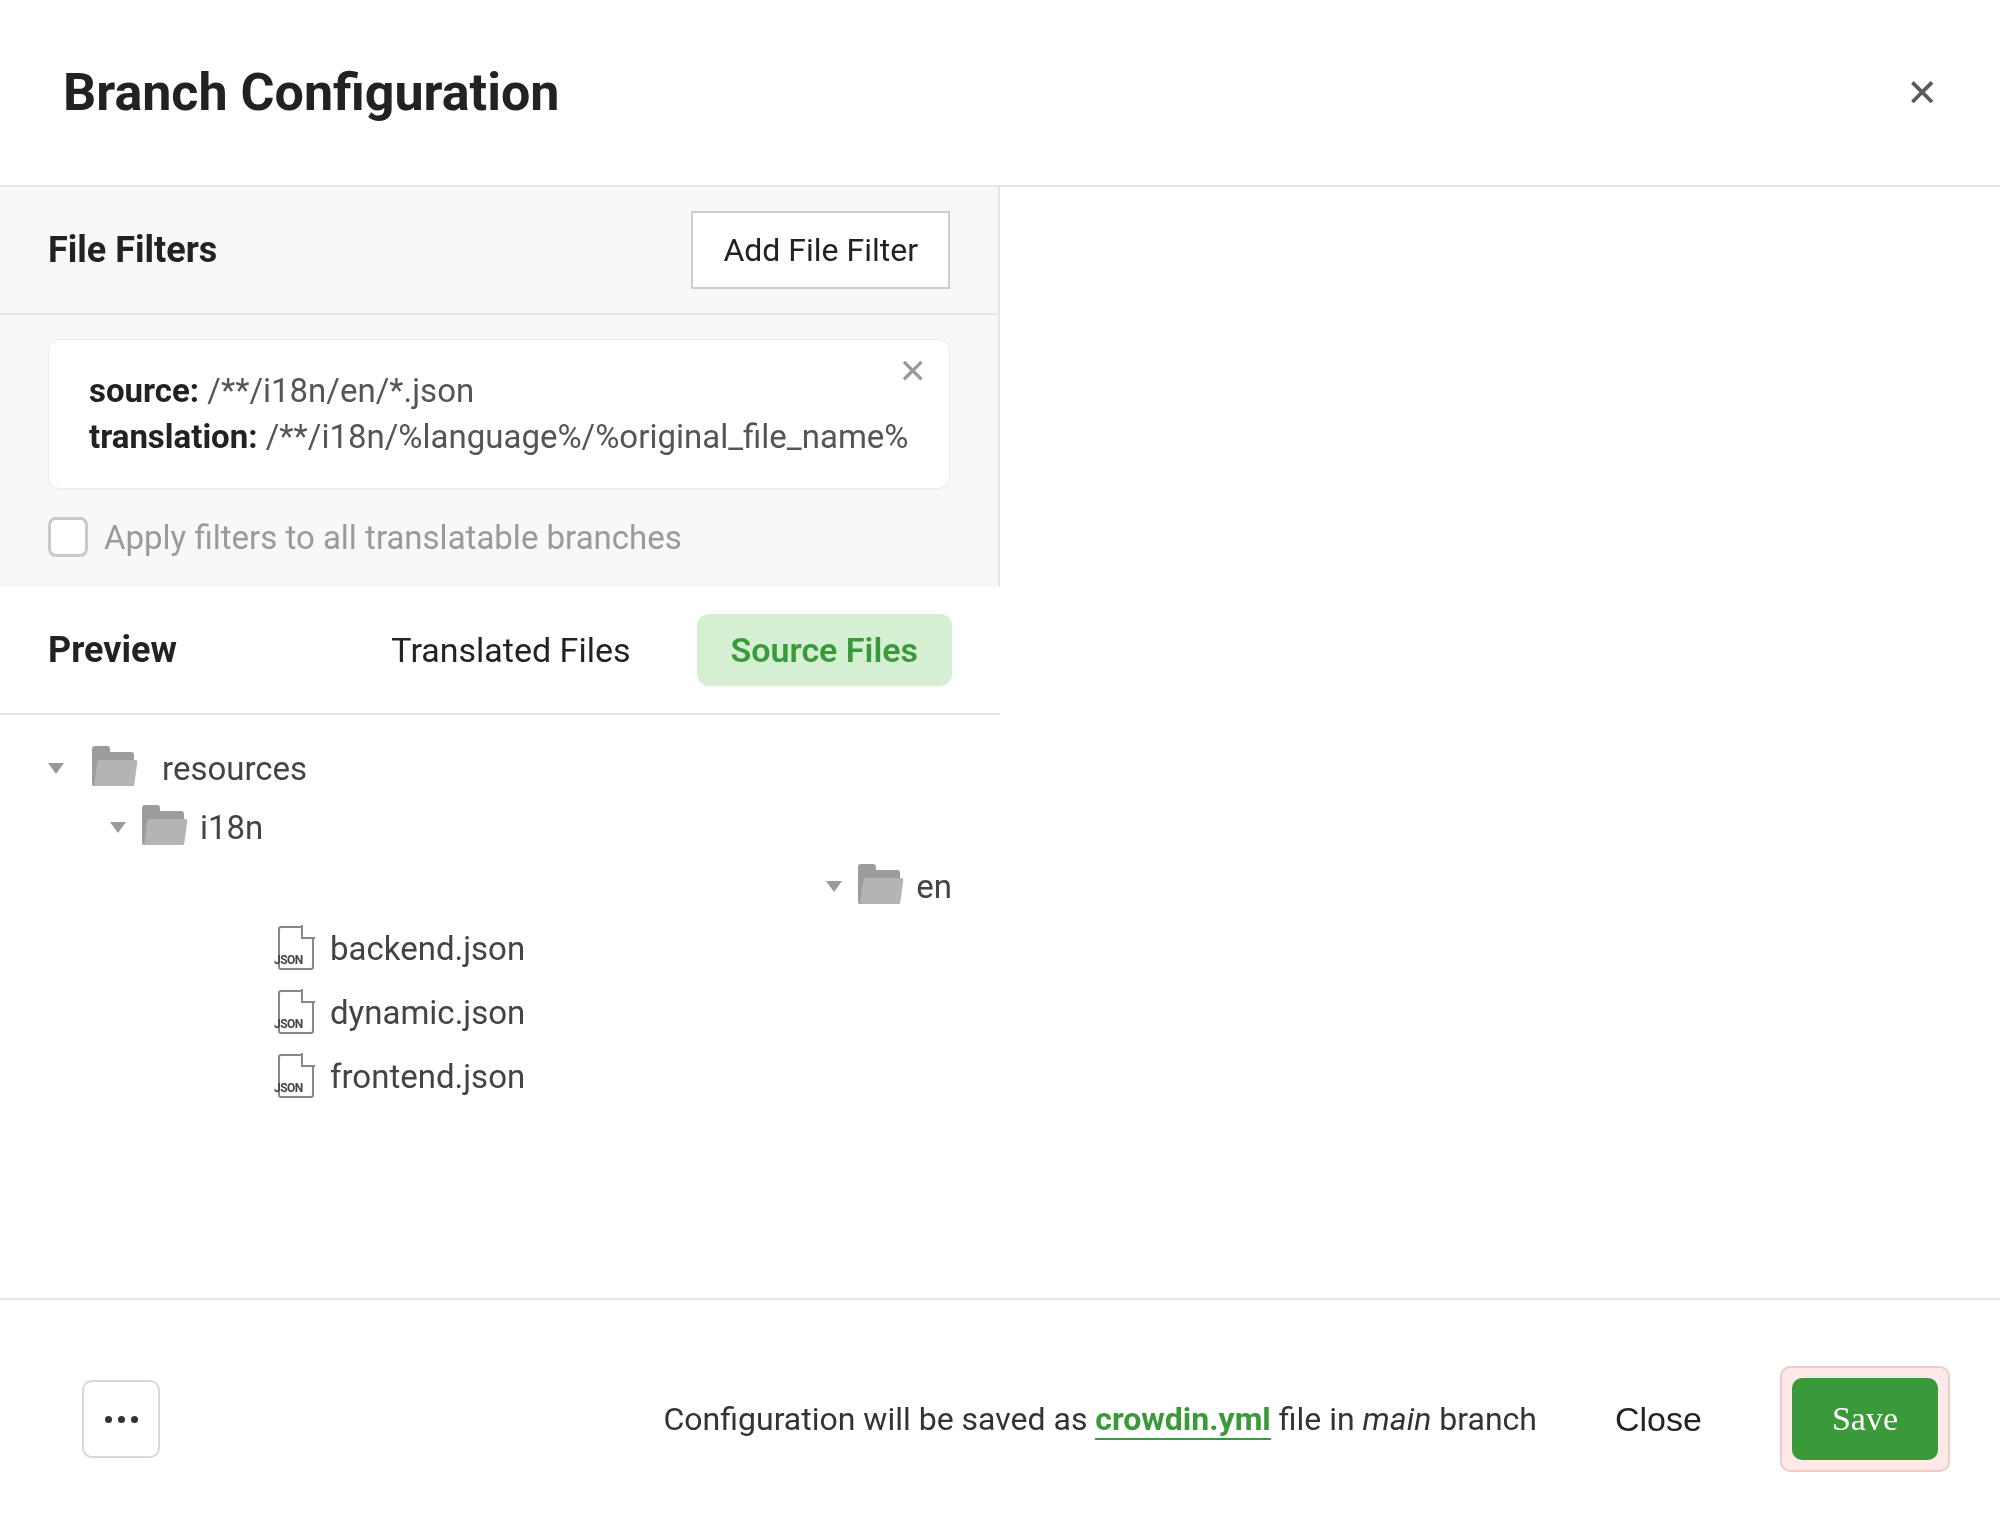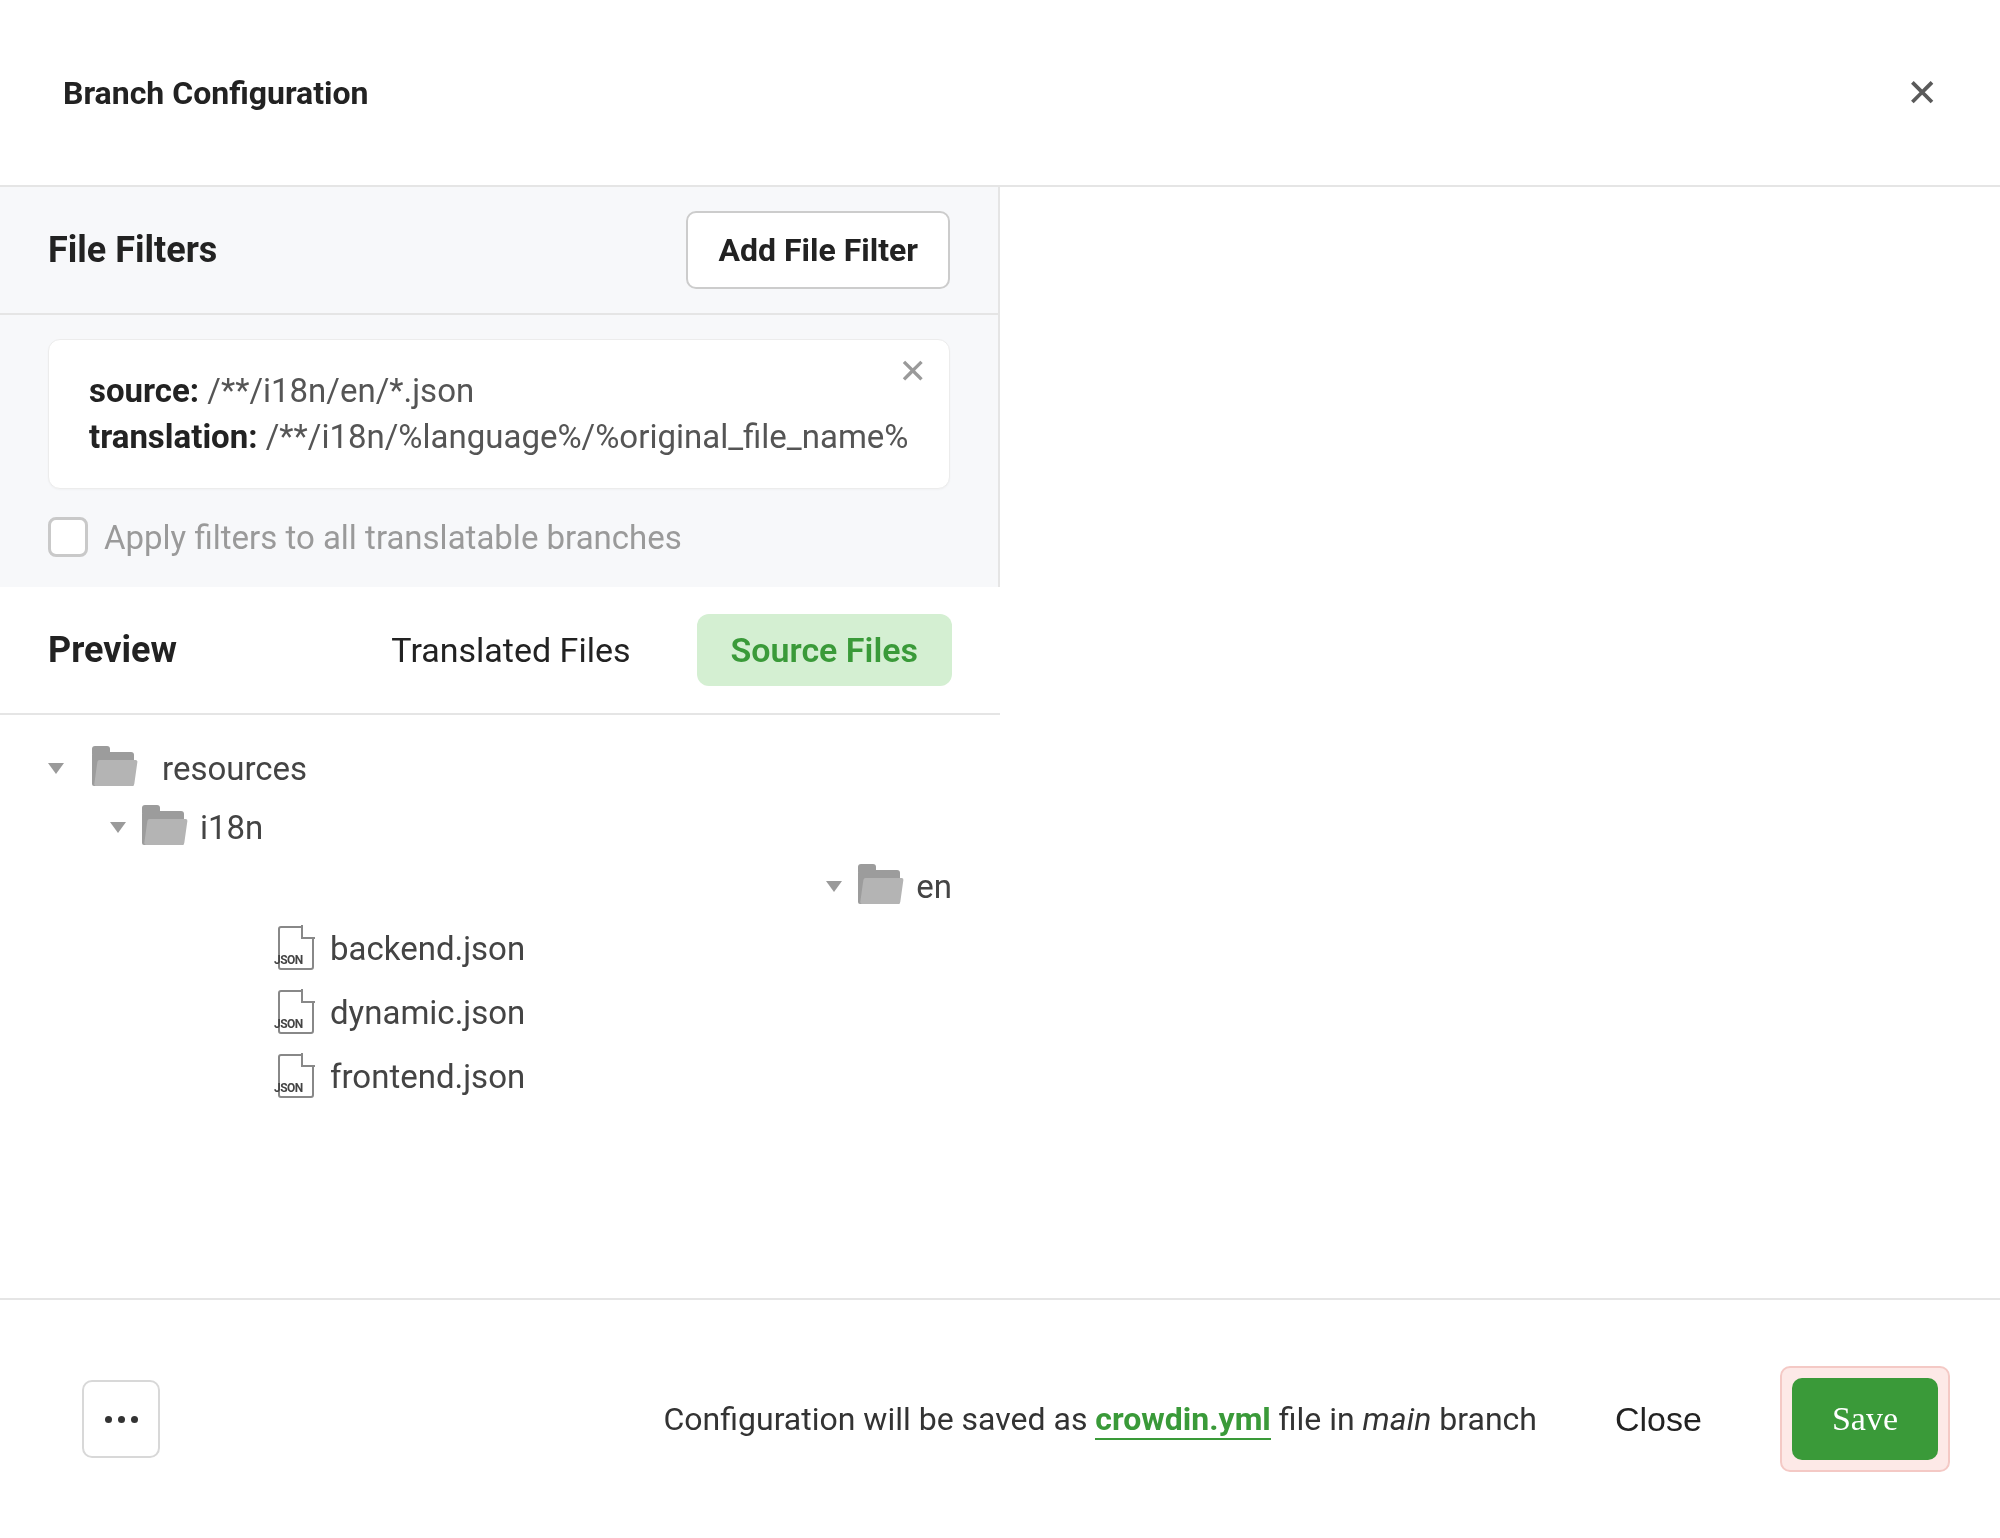--- a/index.html
+++ b/index.html
@@ -8,21 +8,21 @@
 
   
   .header {
     height: 185px;
     display: flex;
     align-items: center;
     justify-content: space-between;
     padding: 0 52px 0 63px;
   }
   .header-title {
-    font-size: 32px;
+    font-size: 52px;
     font-weight: 700;
     color: #222;
   }
   .close-x {
     font-size: 38px;
     color: #5a5a5a;
     cursor: pointer;
     padding: 10px;
     line-height: 1;
   }
@@ -46,23 +46,23 @@
     justify-content: space-between;
     padding: 0 48px;
     border-bottom: 2px solid #e5e5e5;
   }
   .col-title { font-size: 36px; font-weight: 700; color: #222; }
 
   .btn {
     display: inline-flex;
     align-items: center;
     justify-content: center;
-    border-radius: 10px;
+    border-radius: 0;
     font-size: 32px;
-    font-weight: 700;
+    font-weight: 400;
     cursor: pointer;
     border: 2px solid #ccc;
     background: #fff;
     color: #222;
     padding: 0 30px;
     height: 78px;
   }
 
   
   .tabs { display: flex; gap: 32px; align-items: center; }

